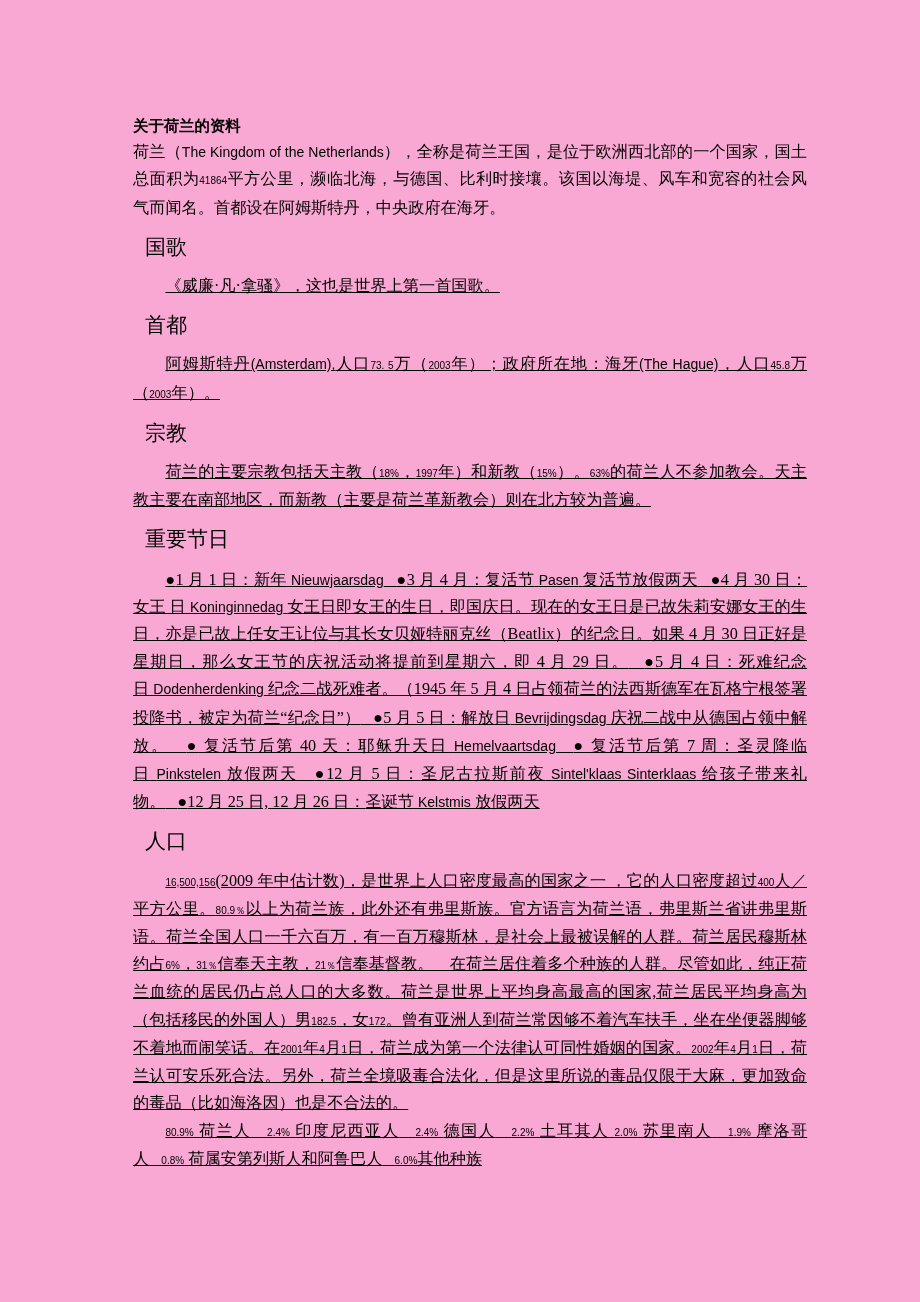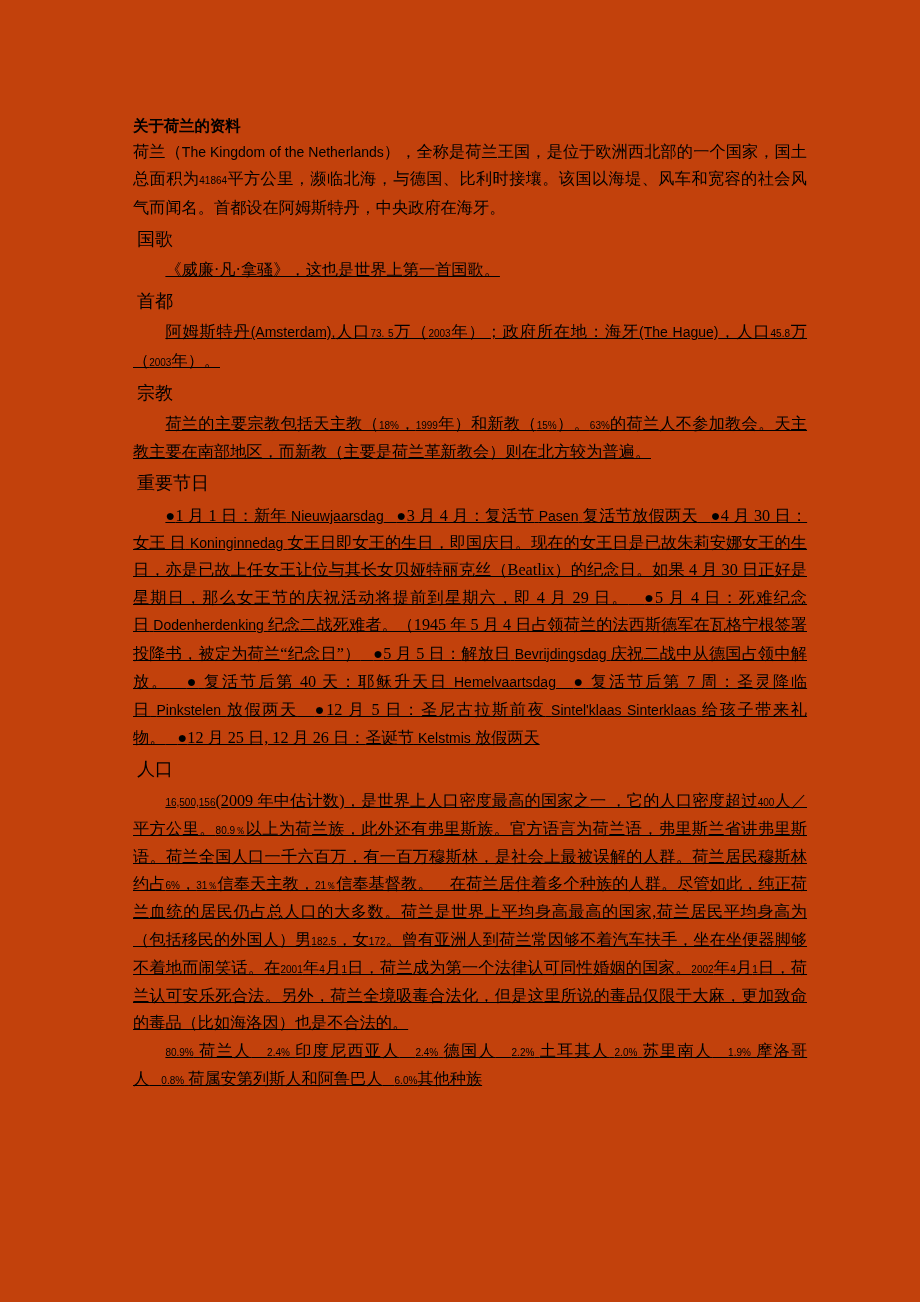--- a/index.html
+++ b/index.html
@@ -11,41 +11,41 @@
     width: 920px;
     height: 1302px;
     font-family: "Liberation Serif", "DejaVu Serif", serif;
     color: #000000;
     -webkit-font-smoothing: antialiased;
   }
   .page {
     position: relative;
     width: 920px;
     height: 1302px;
-    background: #c2410c;
+    background: #f9a8d4;
     box-sizing: border-box;
     padding: 112px 113px 0 133px;
   }
   .doc-body {
     width: 674px;
     font-size: 16.2px;
     line-height: 27.2px;
     text-align: justify;
     text-justify: inter-ideograph;
   }
   .heading {
     font-weight: bold;
     font-size: 15.4px;
     line-height: 27.2px;
     margin: 0;
   }
   .section-label {
-    font-size: 18px;
+    font-size: 21px;
     line-height: 27.2px;
-    margin: 4px;
+    margin: 12px;
   }
   .para {
     margin: 0;
     font-size: 16.2px;
     line-height: 27.2px;
     text-align: justify;
     text-justify: inter-ideograph;
   }
   .indent {
     text-indent: 2em;
@@ -74,21 +74,21 @@
 
     <p class="para"><span>荷兰（</span><span class="lat">The Kingdom of the Netherlands</span><span>），全称是荷兰王国，是位于欧洲西北部的一个国家，国土总面积为</span><span class="num">41864</span><span>平方公里，濒临北海，与德国、比利时接壤。该国以海堤、风车和宽容的社会风气而闻名。首都设在阿姆斯特丹，中央政府在海牙。</span></p>
 
     <p class="section-label">国歌</p>
     <p class="para indent">《威廉·凡·拿骚》，这也是世界上第一首国歌。</p>
 
     <p class="section-label">首都</p>
     <p class="para indent"><span>阿姆斯特丹</span><span class="lat">(Amsterdam),</span><span>人口</span><span class="num">73. 5</span><span>万（</span><span class="num">2003</span><span>年）；政府所在地：海牙</span><span class="lat">(The Hague)</span><span>，人口</span><span class="num">45.8</span><span>万（</span><span class="num">2003</span><span>年）。</span></p>
 
     <p class="section-label">宗教</p>
-    <p class="para indent"><span>荷兰的主要宗教包括天主教（</span><span class="num">18%</span><span>，</span><span class="num">1999</span><span>年）和新教（</span><span class="num">15%</span><span>）。</span><span class="num">63%</span><span>的荷兰人不参加教会。天主教主要在南部地区，而新教（主要是荷兰革新教会）则在北方较为普遍。</span></p>
+    <p class="para indent"><span>荷兰的主要宗教包括天主教（</span><span class="num">18%</span><span>，</span><span class="num">1997</span><span>年）和新教（</span><span class="num">15%</span><span>）。</span><span class="num">63%</span><span>的荷兰人不参加教会。天主教主要在南部地区，而新教（主要是荷兰革新教会）则在北方较为普遍。</span></p>
 
     <p class="section-label">重要节日</p>
     <p class="para indent"><span><span class="bullet">●</span><span>1 月 1 日：</span><span>新年</span>&nbsp;<span class="lat">Nieuwjaarsdag</span><span></span></span>&nbsp;&nbsp;&nbsp;<span><span class="bullet">●</span><span>3 月 4 月：</span><span>复活节</span>&nbsp;<span class="lat">Pasen</span>&nbsp;<span>复活节放假两天</span></span>&nbsp;&nbsp;&nbsp;<span><span class="bullet">●</span><span>4 月 30 日：</span><span>女王 日</span>&nbsp;<span class="lat">Koninginnedag</span>&nbsp;<span>女王日即女王的生日，即国庆日。现在的女王日是已故朱莉安娜女王的生日，亦是已故上任女王让位与其长女贝娅特丽克丝（Beatlix）的纪念日。如果 4 月 30 日正好是星期日，那么女王节的庆祝活动将提前到星期六，即 4 月 29 日。</span></span>&nbsp;&nbsp;&nbsp;<span><span class="bullet">●</span><span>5 月 4 日：</span><span>死难纪念日</span>&nbsp;<span class="lat">Dodenherdenking</span>&nbsp;<span>纪念二战死难者。（1945 年 5 月 4 日占领荷兰的法西斯德军在瓦格宁根签署投降书，被定为荷兰“纪念日”）</span></span>&nbsp;&nbsp;&nbsp;<span><span class="bullet">●</span><span>5 月 5 日：</span><span>解放日</span>&nbsp;<span class="lat">Bevrijdingsdag</span>&nbsp;<span>庆祝二战中从德国占领中解放。</span></span>&nbsp;&nbsp;&nbsp;<span><span class="bullet">●</span>&nbsp;<span>复活节后第 40 天：</span><span>耶稣升天日</span>&nbsp;<span class="lat">Hemelvaartsdag</span></span>&nbsp;&nbsp;&nbsp;<span><span class="bullet">●</span>&nbsp;<span>复活节后第 7 周：</span><span>圣灵降临日</span>&nbsp;<span class="lat">Pinkstelen</span>&nbsp;<span>放假两天</span></span>&nbsp;&nbsp;&nbsp;<span><span class="bullet">●</span><span>12 月 5 日：</span><span>圣尼古拉斯前夜</span>&nbsp;<span class="lat">Sintel'klaas Sinterklaas</span>&nbsp;<span>给孩子带来礼物。</span></span>&nbsp;&nbsp;&nbsp;<span><span class="bullet">●</span><span>12 月 25 日, 12 月 26 日：</span><span>圣诞节</span>&nbsp;<span class="lat">Kelstmis</span>&nbsp;<span>放假两天</span></span></p>
 
     <p class="section-label">人口</p>
     <p class="para indent"><span class="num">16,500,156</span><span>(2009 年中估计数)</span><span>，是世界上人口密度最高的国家之一 ，它的人口密度超过</span><span class="num">400</span><span>人／平方公里。</span><span class="num">80.9％</span><span>以上为荷兰族，此外还有弗里斯族。官方语言为荷兰语，弗里斯兰省讲弗里斯语。荷兰全国人口一千六百万，有一百万穆斯林，是社会上最被误解的人群。荷兰居民穆斯林约占</span><span class="num">6%</span><span>，</span><span class="num">31％</span><span>信奉天主教，</span><span class="num">21％</span><span>信奉基督教。　在荷兰居住着多个种族的人群。尽管如此，纯正荷兰血统的居民仍占总人口的大多数。荷兰是世界上平均身高最高的国家,荷兰居民平均身高为（包括移民的外国人）男</span><span class="num">182.5</span><span>，女</span><span class="num">172</span><span>。曾有亚洲人到荷兰常因够不着汽车扶手，坐在坐便器脚够不着地而闹笑话。在</span><span class="num">2001</span><span>年</span><span class="num">4</span><span>月</span><span class="num">1</span><span>日，荷兰成为第一个法律认可同性婚姻的国家。</span><span class="num">2002</span><span>年</span><span class="num">4</span><span>月</span><span class="num">1</span><span>日，荷兰认可安乐死合法。另外，荷兰全境吸毒合法化，但是这里所说的毒品仅限于大麻，更加致命的毒品（比如海洛因）也是不合法的。</span></p>
 
     <p class="para indent"><span><span class="num">80.9%</span>&nbsp;<span>荷兰人</span></span>&nbsp;&nbsp;&nbsp;<span><span class="num">2.4%</span>&nbsp;<span>印度尼西亚人</span></span>&nbsp;&nbsp;&nbsp;<span><span class="num">2.4%</span>&nbsp;<span>德国人</span></span>&nbsp;&nbsp;&nbsp;<span><span class="num">2.2%</span>&nbsp;<span>土耳其人</span></span>&nbsp;<span><span class="num">2.0%</span>&nbsp;<span>苏里南人</span></span>&nbsp;&nbsp;&nbsp;<span><span class="num">1.9%</span>&nbsp;<span>摩洛哥人</span></span>&nbsp;&nbsp;&nbsp;<span><span class="num">0.8%</span>&nbsp;<span>荷属安第列斯人和阿鲁巴人</span></span>&nbsp;&nbsp;&nbsp;<span><span class="num">6.0%</span><span>其他种族</span></span></p>
 
   </div>

